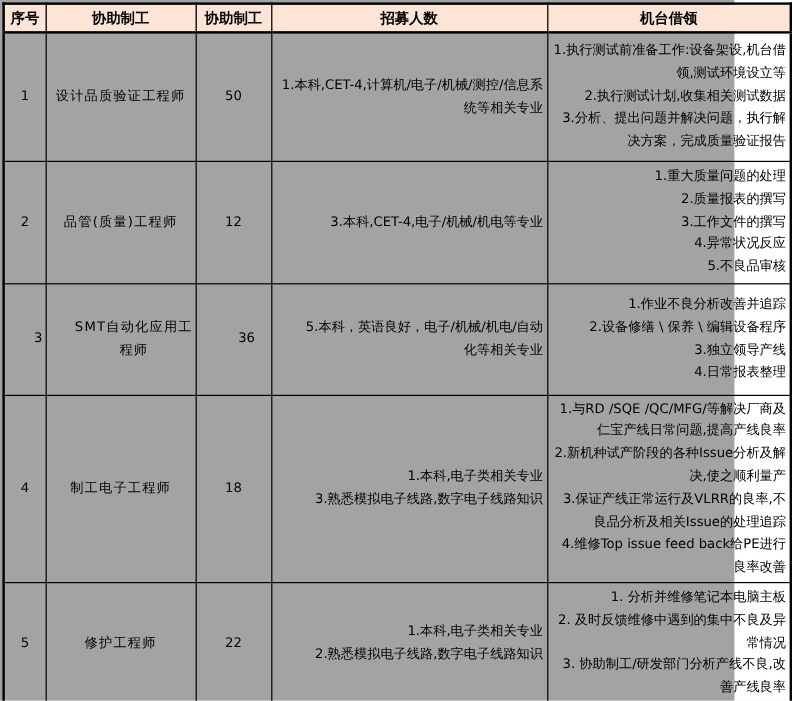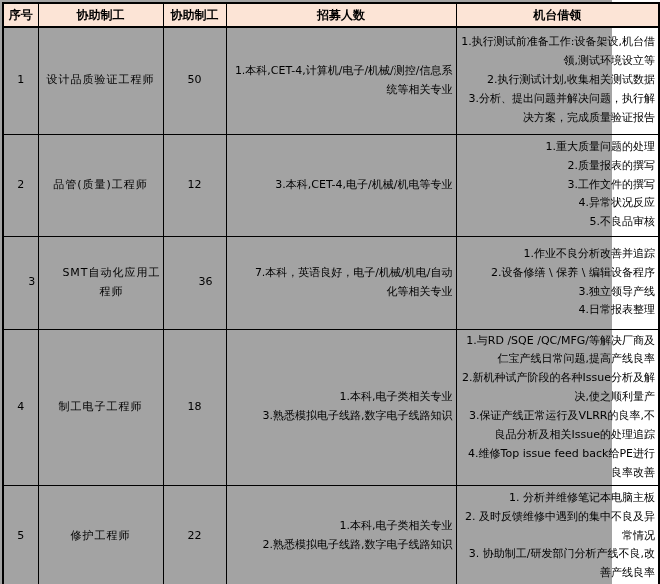--- a/index.html
+++ b/index.html
@@ -102,21 +102,21 @@
         <td class="cell-duty">1.重大质量问题的处理
 2.质量报表的撰写
 3.工作文件的撰写
 4.异常状况反应
 5.不良品审核</td>
       </tr>
       <tr class="r2">
         <td class="cell-seq">3</td>
         <td class="cell-title">SMT自动化应用工程师</td>
         <td class="cell-count">36</td>
-        <td class="cell-req">7.本科，英语良好，电子/机械/机电/自动化等相关专业</td>
+        <td class="cell-req">5.本科，英语良好，电子/机械/机电/自动化等相关专业</td>
         <td class="cell-duty">1.作业不良分析改善并追踪
 2.设备修缮 \ 保养 \ 编辑设备程序
 3.独立领导产线
 4.日常报表整理</td>
       </tr>
       <tr class="r3">
         <td class="cell-seq">4</td>
         <td class="cell-title">制工电子工程师</td>
         <td class="cell-count">18</td>
         <td class="cell-req">1.本科,电子类相关专业

